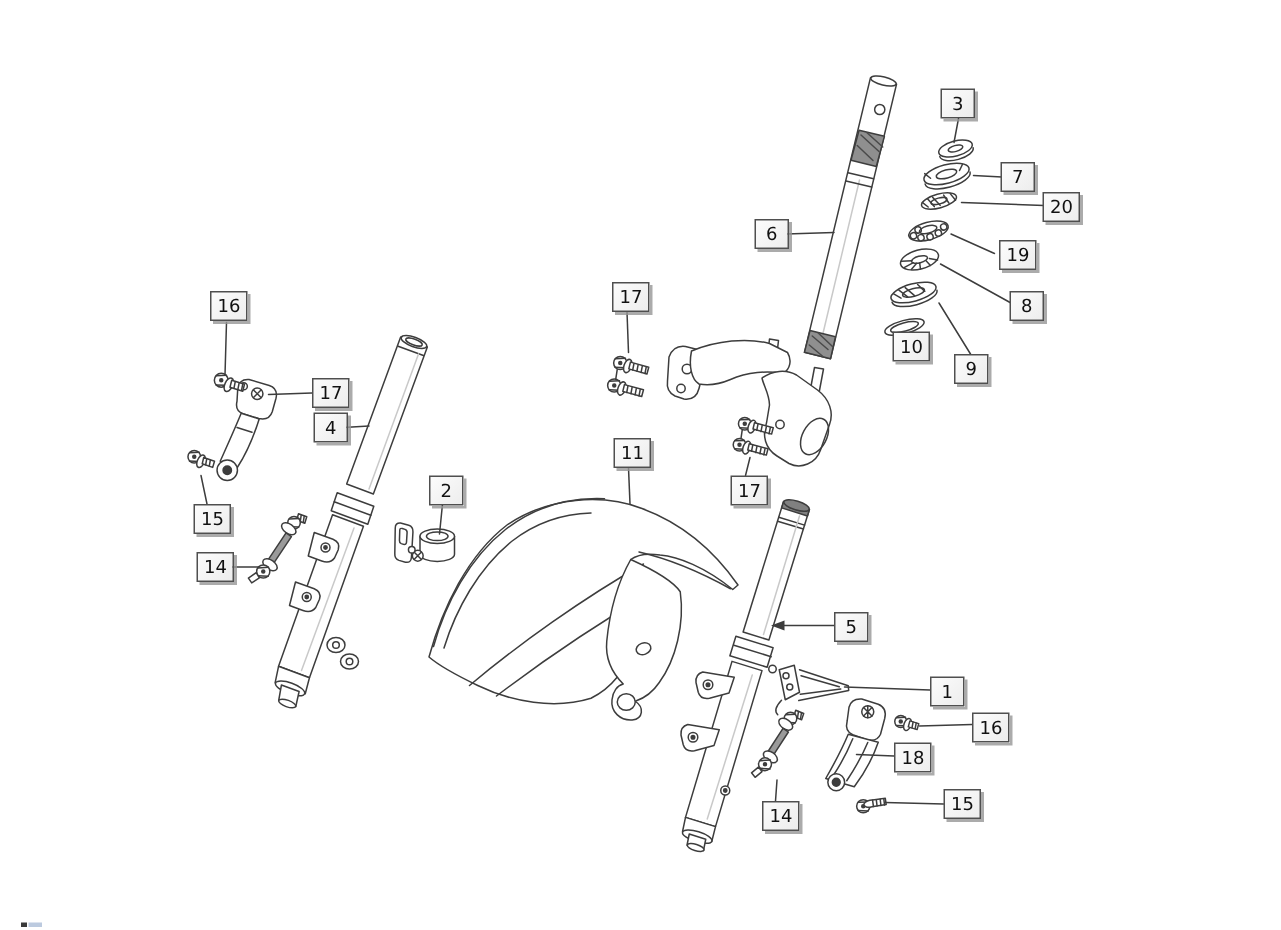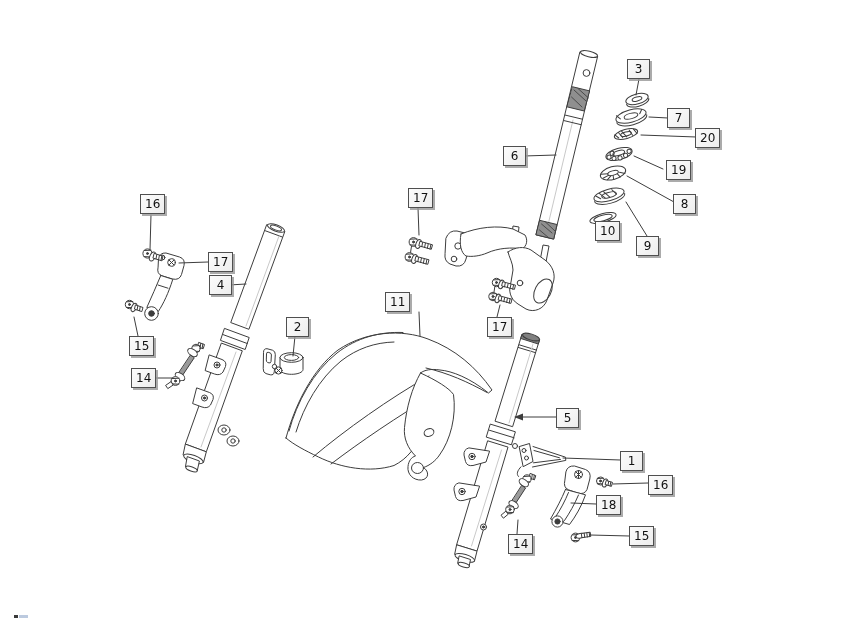--- a/index.html
+++ b/index.html
@@ -334,21 +334,21 @@
 <div class="callout" style="left:636px;top:236px">9</div>
 <div class="callout" style="left:595px;top:221px">10</div>
 <div class="callout" style="left:503px;top:146px">6</div>
 <div class="callout" style="left:140px;top:194px">16</div>
 <div class="callout" style="left:208px;top:252px">17</div>
 <div class="callout" style="left:209px;top:275px">4</div>
 <div class="callout" style="left:129px;top:336px">15</div>
 <div class="callout" style="left:131px;top:368px">14</div>
 <div class="callout" style="left:286px;top:317px">2</div>
 <div class="callout" style="left:408px;top:188px">17</div>
-<div class="callout" style="left:385px;top:292px">11</div>
+<div class="callout" style="left:409px;top:292px">11</div>
 <div class="callout" style="left:487px;top:317px">17</div>
 <div class="callout" style="left:556px;top:408px">5</div>
 <div class="callout" style="left:620px;top:451px">1</div>
 <div class="callout" style="left:648px;top:475px">16</div>
 <div class="callout" style="left:596px;top:495px">18</div>
 <div class="callout" style="left:629px;top:526px">15</div>
 <div class="callout" style="left:508px;top:534px">14</div>
 
 <div class="artifact-dark"></div>
 <div class="artifact-blue"></div>

